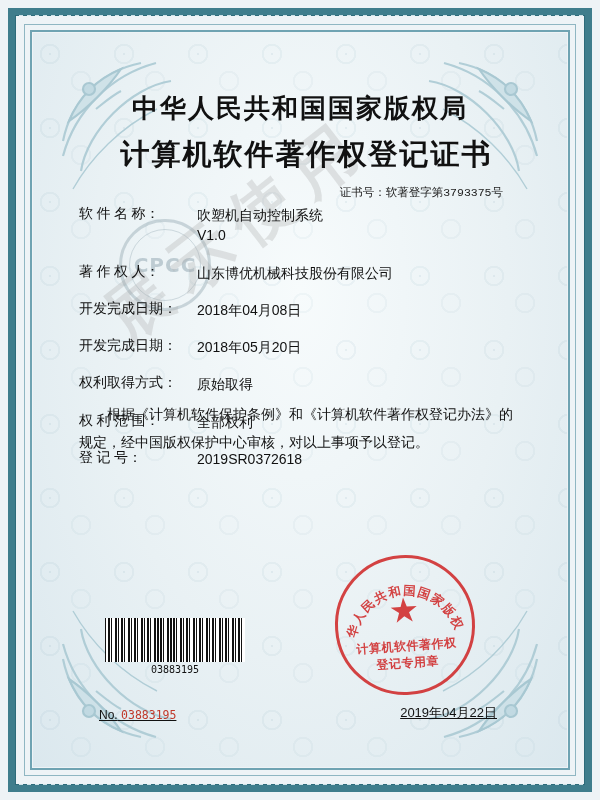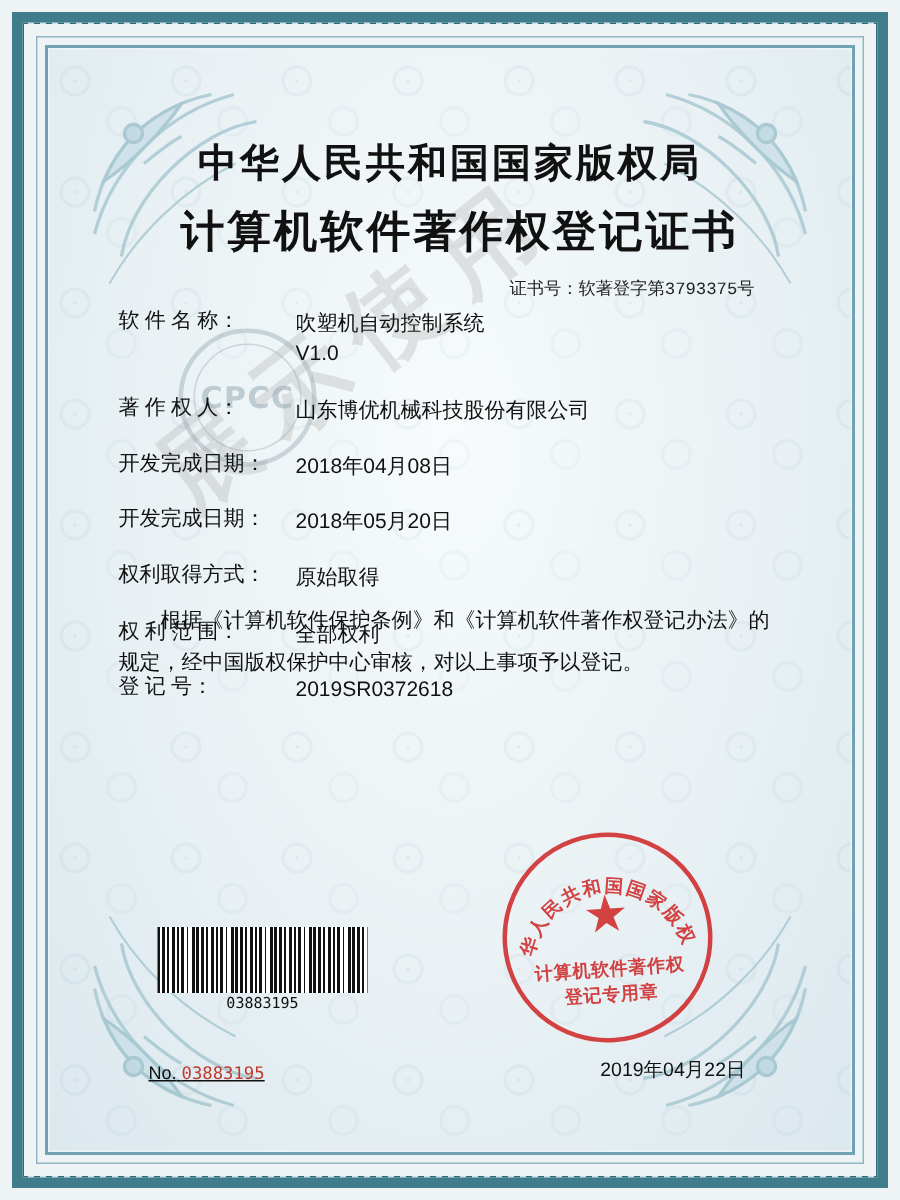--- a/index.html
+++ b/index.html
@@ -200,20 +200,21 @@
     position: absolute; left: 66px; bottom: 45px;
     font-size: 12px; color: #111;
     font-family: "Liberation Sans", sans-serif;
     text-decoration: underline;
   }
   .footer-no .num { color: #c0392b; font-family: "DejaVu Sans Mono", monospace; font-size: 11.5px; }
   .footer-date {
     position: absolute; right: 70px; bottom: 45px;
     font-size: 13px; color: #111;
     font-family: "Liberation Sans", sans-serif;
+    text-decoration: underline;
   }
 </style>
 </head>
 <body>
 
 <div id="cert">
 
   <div class="greek-border"></div>
   <div class="greek-inner-mask"></div>
   <div class="thin-frame"></div>

